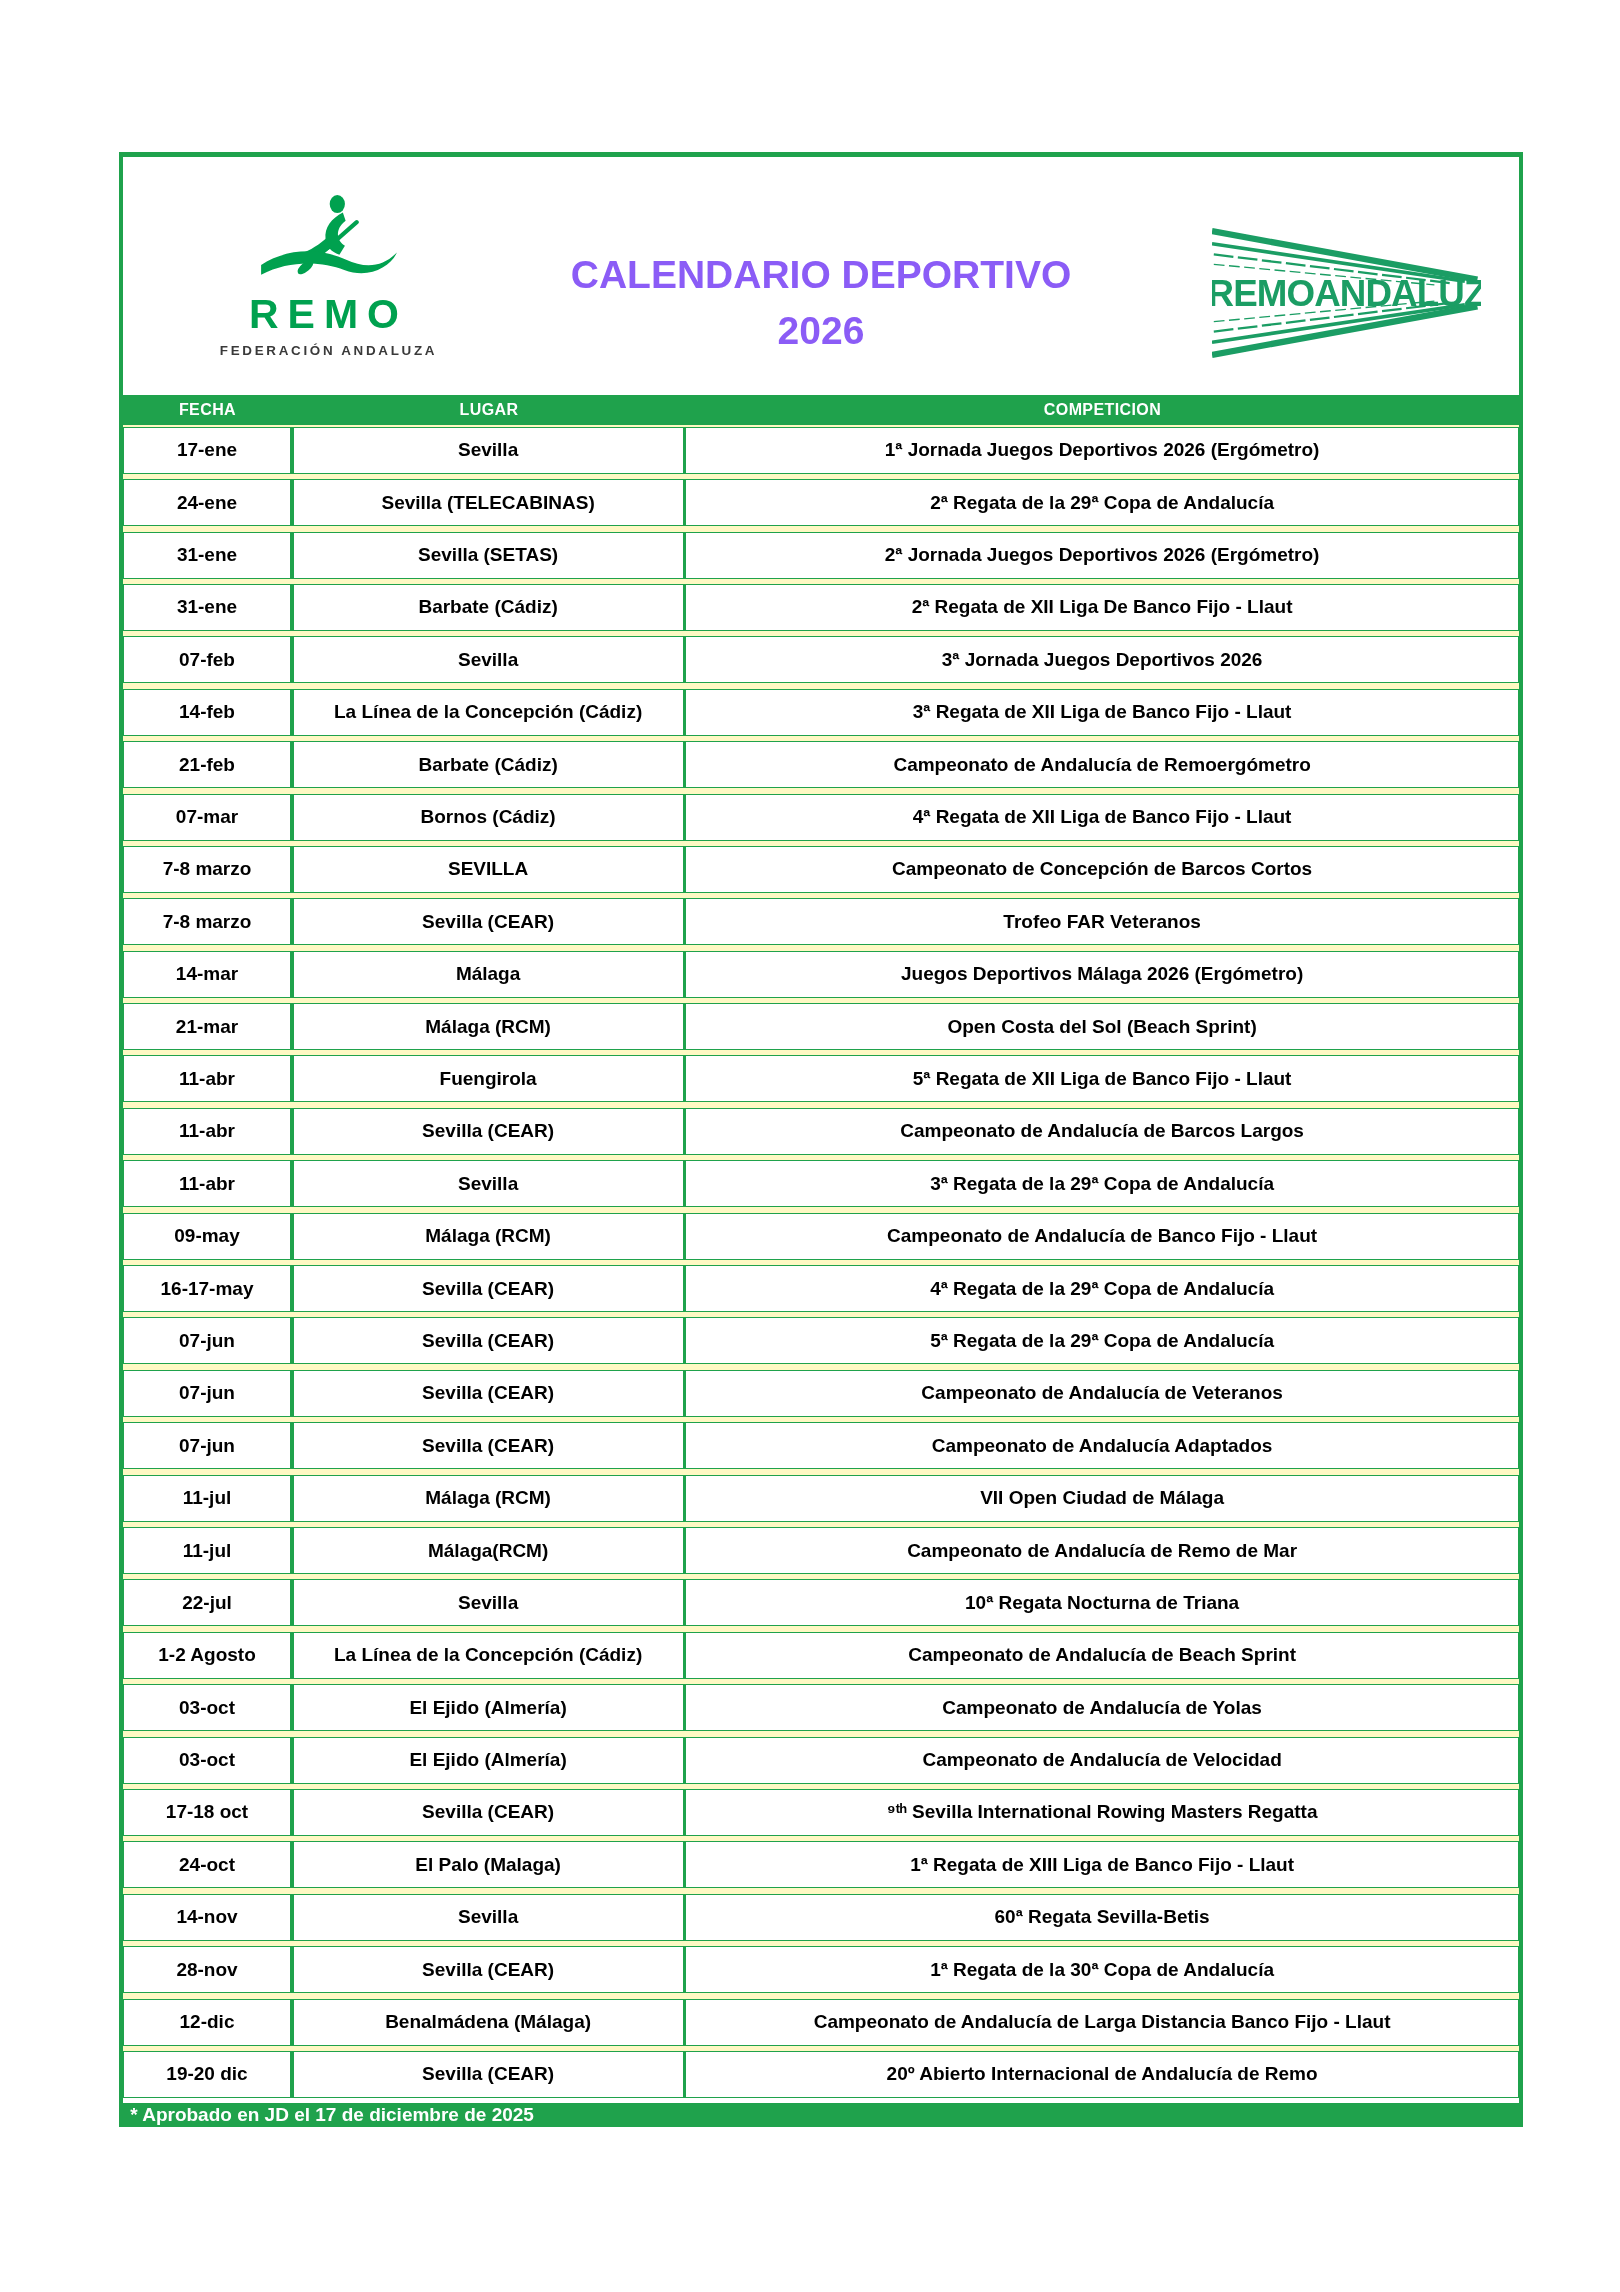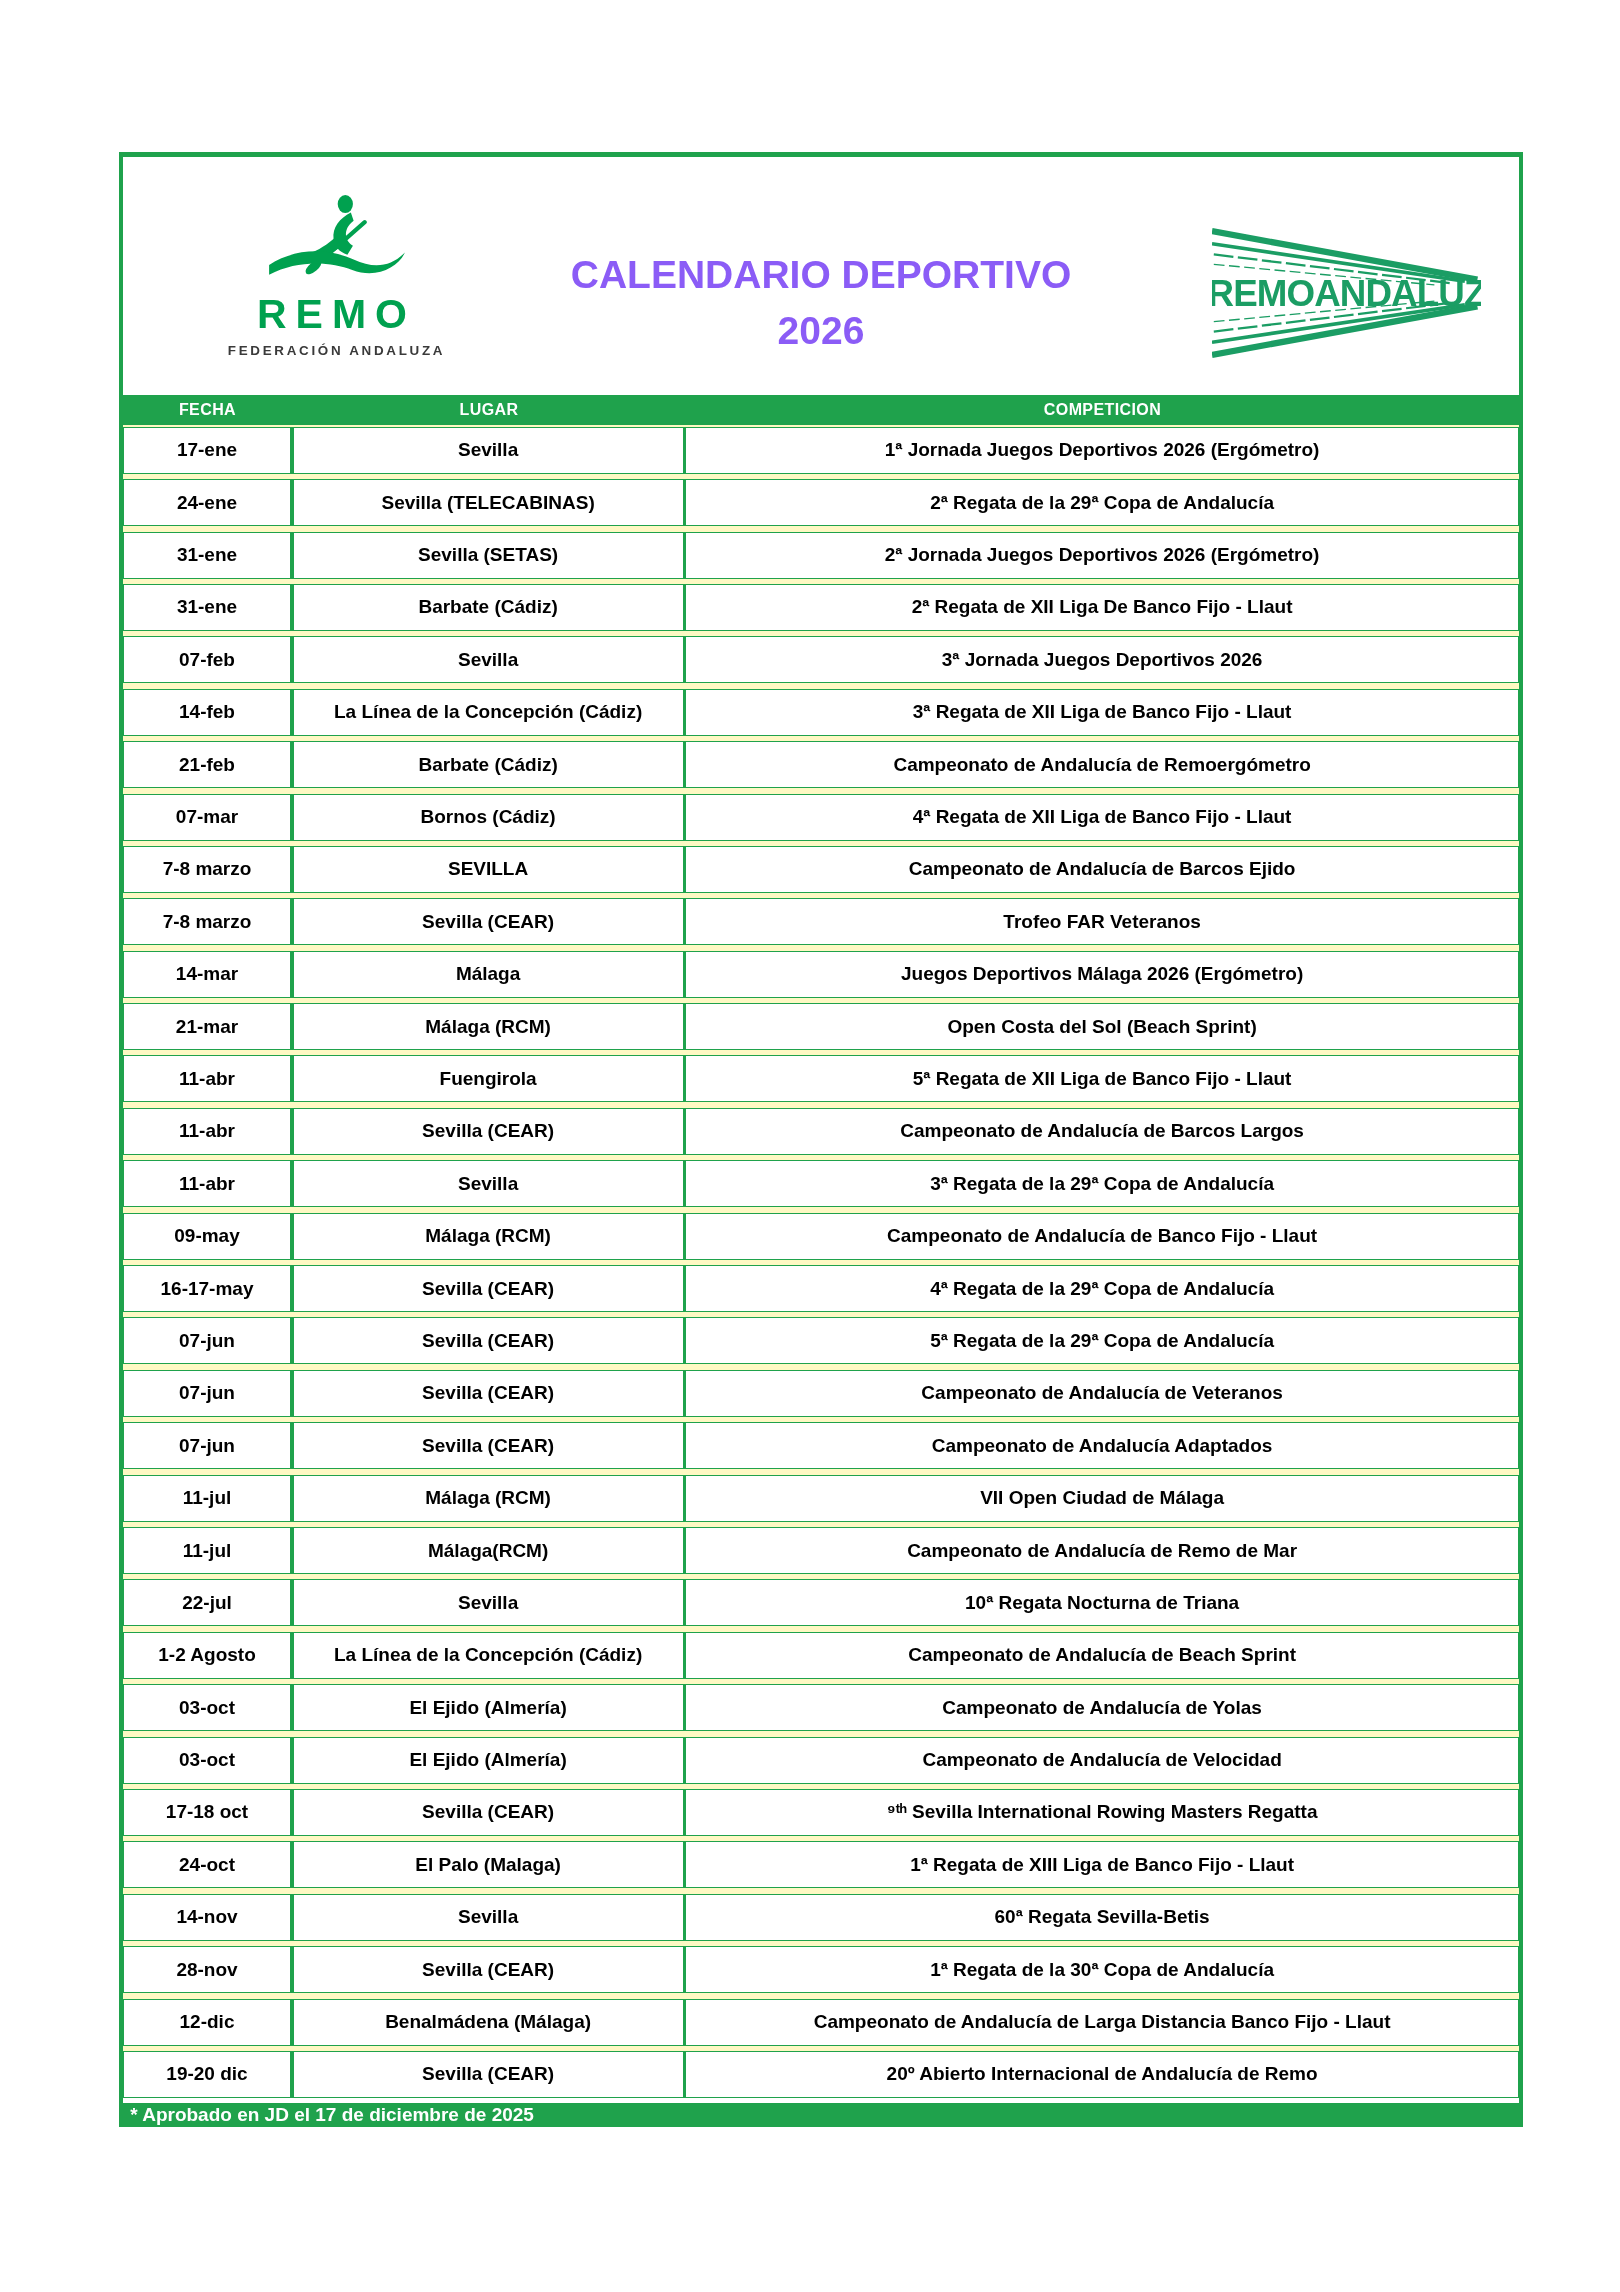--- a/index.html
+++ b/index.html
@@ -20,21 +20,21 @@
   .frame{
     position:absolute;left:119px;top:152px;width:1404px;
     box-sizing:border-box;
     border-top:5.4px solid var(--green);
     border-left:4.5px solid var(--green);
     border-right:4.5px solid var(--green);
     background:#ffffff;
   }
   
   .header{position:relative;height:238px;background:#fff;}
-  .remo-logo{position:absolute;left:70px;top:36px;width:287px;text-align:center;}
+  .remo-logo{position:absolute;left:62px;top:36px;width:287px;text-align:center;}
   .remo-logo svg{display:block;margin:0 auto;}
   .remo-name{font-size:41px;letter-spacing:9px;color:var(--logo-green);line-height:1;margin-top:3.6px;}
   .remo-sub{font-size:13.4px;letter-spacing:2.7px;color:var(--sub-gray);margin-top:8px;}
   .title{
     position:absolute;left:0;top:90px;width:100%;
     text-align:center;color:#8b5cf6;font-size:39px;line-height:56px;
   }
   .remoandaluz{position:absolute;right:38px;top:68px;width:269px;height:136px;}
   
   .thead{
@@ -161,21 +161,21 @@
 
     <div class="trow">
       <div class="cell">07-mar</div>
       <div class="cell">Bornos (Cádiz)</div>
       <div class="cell">4ª Regata de XII Liga de Banco Fijo - Llaut</div>
     </div>
 
     <div class="trow">
       <div class="cell">7-8 marzo</div>
       <div class="cell">SEVILLA</div>
-      <div class="cell">Campeonato de Andalucía de Barcos Ejido</div>
+      <div class="cell">Campeonato de Concepción de Barcos Cortos</div>
     </div>
 
     <div class="trow">
       <div class="cell">7-8 marzo</div>
       <div class="cell">Sevilla (CEAR)</div>
       <div class="cell">Trofeo FAR Veteranos</div>
     </div>
 
     <div class="trow">
       <div class="cell">14-mar</div>

